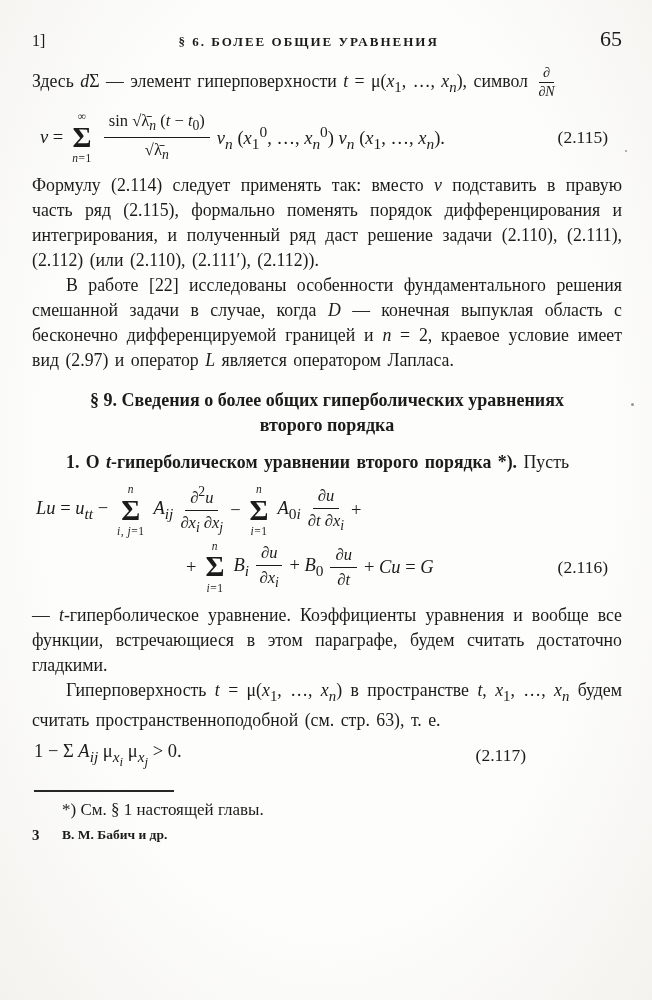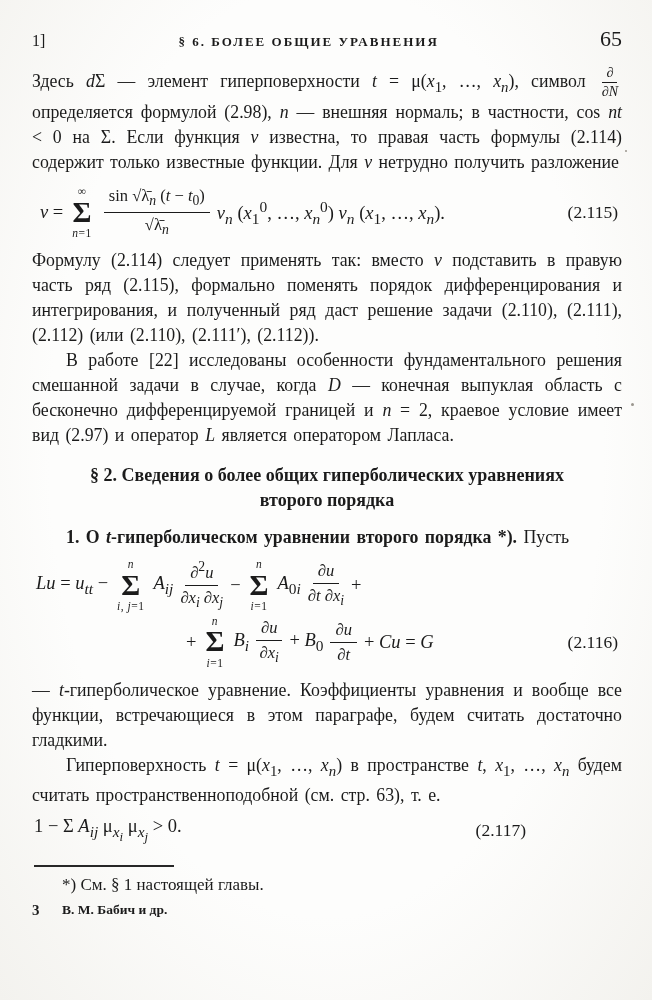--- a/index.html
+++ b/index.html
@@ -36,21 +36,21 @@
     vertical-align:middle; font-size:14px; line-height:1.15; margin:0 4px;
   }
   .ifrac .num { display:block; border-bottom:1.2px solid #1b1b1b; padding:0 4px 1px; }
   .ifrac .den { display:block; padding-top:1px; }
 
   
   .formula {
     position:relative; display:flex; align-items:center;
     font-size:18.5px; font-style:normal; white-space:nowrap;
   }
-  .formula .ftag { position:absolute; right:4px; font-style:normal; font-size:17.5px; }
+  .formula .ftag { position:absolute; right:14px; font-style:normal; font-size:17.5px; }
   .bigsum { display:inline-flex; flex-direction:column; align-items:center; line-height:1; margin:0 7px; }
   .bigsum .lim { font-size:11.5px; line-height:1.1; letter-spacing:0.5px; }
   .bigsum .sigma { font-size:29px; font-weight:bold; line-height:0.95; padding:1px 0; }
   .frac { display:inline-flex; flex-direction:column; align-items:center; margin:0 5px; font-size:16.5px; line-height:1.2; }
   .frac .num { border-bottom:1.3px solid #1b1b1b; padding:0 5px 2px; }
   .frac .den { padding-top:2px; }
   .mitem { margin:0 2px; }
 
   
   .sect-heading { text-align:center; font-weight:bold; font-size:18px; line-height:25px; }
@@ -79,21 +79,20 @@
       <span class="rh-title">§ 6. БОЛЕЕ ОБЩИЕ УРАВНЕНИЯ</span>
       <span class="rh-page">65</span>
     </div>
 
     <p class="para" style="margin-top:13px;">
       <span>Здесь <i>d</i>Σ — элемент гиперповерхности <i>t</i> = μ(<i>x</i><sub>1</sub>, …, <i>x<sub>n</sub></i>), символ</span>
       <span class="ifrac">
         <span class="num">∂</span>
         <span class="den">∂<i>N</i></span>
       </span>
-      <span>определяется формулой (2.98), <i>n</i> — внешняя нормаль; в частности, cos <i>nt</i> &lt; 0 на Σ. Если функция <i>v</i> известна, то правая часть формулы (2.114) содержит только известные функции. Для <i>v</i> нетрудно получить разложение</span>
     </p>
 
     <div class="formula" style="margin:10px 0 8px 6px;">
       <span class="mitem"><i>v</i> =</span>
       <span class="bigsum">
         <span class="lim">∞</span>
         <span class="sigma">Σ</span>
         <span class="lim"><i>n</i>=1</span>
       </span>
       <span class="frac">
@@ -102,21 +101,21 @@
       </span>
       <span class="mitem"><i>v<sub>n</sub></i> (<i>x</i><sub>1</sub><sup>0</sup>, …, <i>x<sub>n</sub></i><sup>0</sup>) <i>v<sub>n</sub></i> (<i>x</i><sub>1</sub>, …, <i>x<sub>n</sub></i>).</span>
       <span class="ftag">(2.115)</span>
     </div>
 
     <p class="para">Формулу (2.114) следует применять так: вместо <i>v</i> подставить в правую часть ряд (2.115), формально поменять порядок дифференцирования и интегрирования, и полученный ряд даст решение задачи (2.110), (2.111), (2.112) (или (2.110), (2.111′), (2.112)).</p>
 
     <p class="para indent">В работе [22] исследованы особенности фундаментального решения смешанной задачи в случае, когда <i>D</i> — конечная выпуклая область с бесконечно дифференцируемой границей и <i>n</i> = 2, краевое условие имеет вид (2.97) и оператор <i>L</i> является оператором Лапласа.</p>
 
     <div class="sect-heading" style="margin-top:15px;">
-      <span style="display:block;">§ 2. Сведения о более общих гиперболических уравнениях</span>
+      <span style="display:block;">§ 9. Сведения о более общих гиперболических уравнениях</span>
       <span style="display:block;">второго порядка</span>
     </div>
 
     <p class="para indent" style="margin-top:12px;">
       <span class="sub-bold">1. О <i>t</i>-гиперболическом уравнении второго порядка *).</span>
       <span>Пусть</span>
     </p>
 
     <div class="formula" style="margin:8px 0 2px 2px;">
       <span class="mitem"><i>Lu</i> = <i>u<sub>tt</sub></i> −</span>

